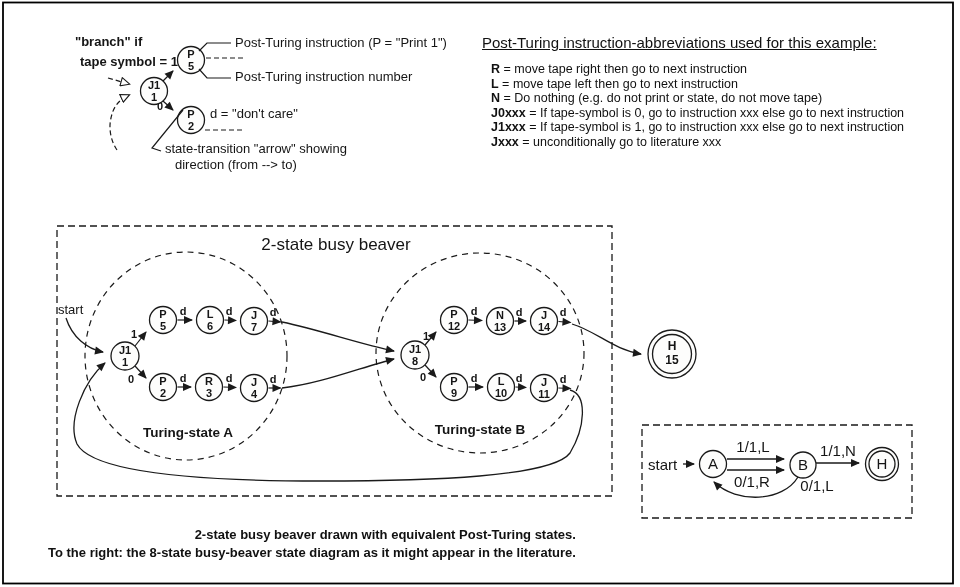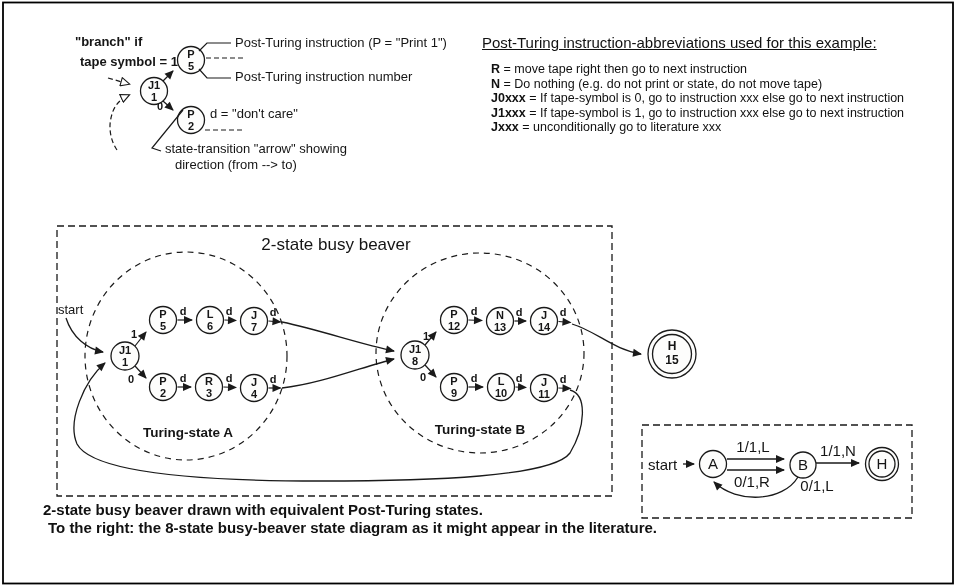--- a/index.html
+++ b/index.html
@@ -20,21 +20,21 @@
   .circ{fill:#fdfdfc;stroke:#1a1a1a;stroke-width:1.3;}
   .dashrect{fill:none;stroke:#1a1a1a;stroke-width:1.3;stroke-dasharray:7 4;}
   .dashell{fill:none;stroke:#1a1a1a;stroke-width:1.2;stroke-dasharray:6 5;}
   .dashln{stroke:#1a1a1a;stroke-width:1.2;fill:none;stroke-dasharray:5 3;}
   #legend{position:absolute;left:482px;top:34px;width:472px;}
   #legend-title{font-size:15px;text-decoration:underline;}
   #legend-items{margin-top:11px;padding-left:9px;}
   .legend-line{font-size:12.5px;line-height:14.6px;white-space:nowrap;}
   .legend-line .k{font-weight:bold;white-space:pre;}
   .legend-line .r{white-space:pre;text-align:center;}
-  #captions{position:absolute;left:43px;top:501px;font-size:15px;font-weight:bold;line-height:18px;}
+  #captions{position:absolute;left:43px;top:526px;font-size:13px;font-weight:bold;line-height:18px;text-align:right;}
   #caption-line2{margin-left:5px;}
 </style>
 </head>
 <body>
 
 <div id="stage">
 <svg id="diagram-svg" width="960" height="587" viewBox="0 0 960 587">
   <defs>
     <marker id="arr" markerUnits="userSpaceOnUse" markerWidth="10" markerHeight="9" refX="8.5" refY="4.5" orient="auto">
       <path d="M0.5,0.5 L9.5,4.5 L0.5,8.5 z" fill="#1a1a1a"></path>
@@ -205,20 +205,21 @@
     <circle class="circ" cx="882" cy="464" r="16.5"></circle>
     <circle class="circ" cx="882" cy="464" r="13"></circle>
     <text class="litm" x="882" y="469">H</text>
   </g>
 </svg>
 
 <div id="legend">
   <div id="legend-title">Post-Turing instruction-abbreviations used for this example:</div>
   <div id="legend-items">
     <div class="legend-line"><span class="k">R</span><span class="r"> = move tape right then go to next instruction</span></div>
+    <div class="legend-line"><span class="k">L</span><span class="r"> = move tape left then go to next instruction</span></div>
     <div class="legend-line"><span class="k">N</span><span class="r"> = Do nothing (e.g. do not print or state, do not move tape)</span></div>
     <div class="legend-line"><span class="k">J0xxx</span><span class="r"> = If tape-symbol is 0, go to instruction xxx else go to next instruction</span></div>
     <div class="legend-line"><span class="k">J1xxx</span><span class="r"> = If tape-symbol is 1, go to instruction xxx else go to next instruction</span></div>
     <div class="legend-line"><span class="k">Jxxx</span><span class="r"> = unconditionally go to literature xxx</span></div>
   </div>
 </div>
 
 <div id="captions">
   <div id="caption-line1">2-state busy beaver drawn with equivalent Post-Turing states.</div>
   <div id="caption-line2">To the right: the 8-state busy-beaver state diagram as it might appear in the literature.</div>

